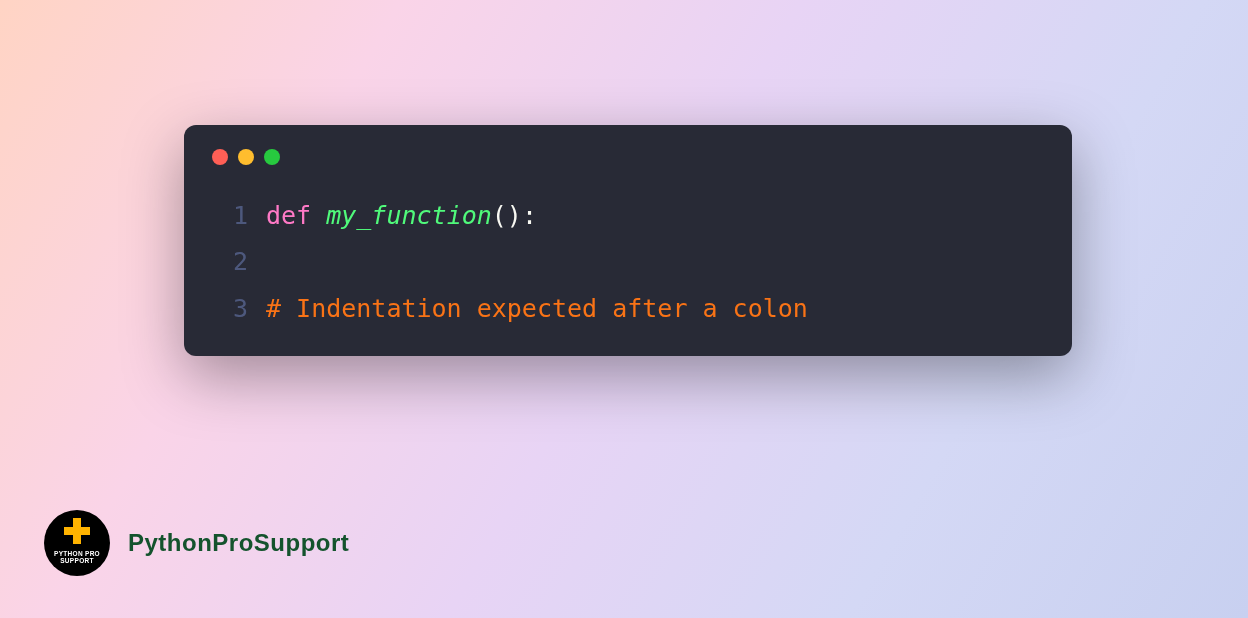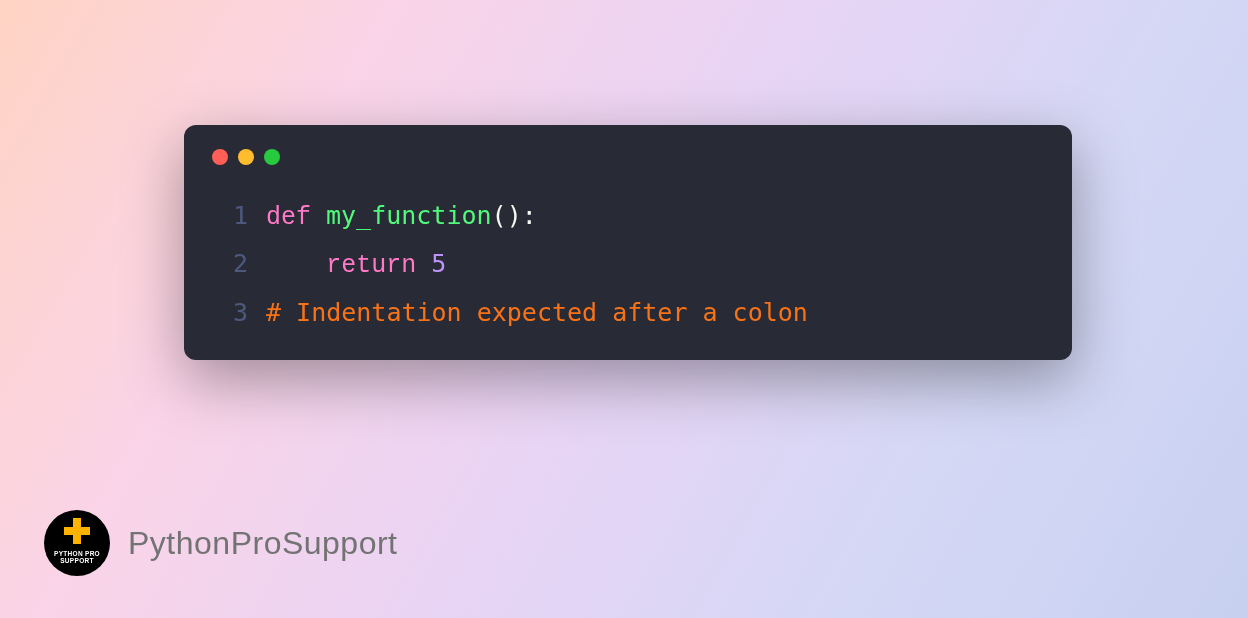--- a/index.html
+++ b/index.html
@@ -49,22 +49,22 @@
       white-space: pre;
     }
     .line-number {
       color: #6272a4;
       width: 36px;
       text-align: right;
       margin-right: 18px;
       flex-shrink: 0;
       opacity: 0.65;
     }
-    .tok-keyword { color: #ff79c6; font-family: Liberation Mono, monospace; }
-    .tok-funcname { color: #50fa7b; }
+    .tok-keyword { color: #ff79c6; }
+    .tok-funcname { color: #50fa7b; font-style: italic; }
     .tok-punct { color: #f8f8f2; }
     .tok-number { color: #bd93f9; }
     .tok-comment { color: #f97316; }
     .attribution {
       position: absolute;
       left: 44px;
       bottom: 42px;
       display: flex;
       align-items: center;
       gap: 18px;
@@ -118,38 +118,38 @@
       left: 0;
       right: 0;
       text-align: center;
       color: #fff;
       font-size: 6.5px;
       font-weight: 900;
       letter-spacing: 0.3px;
       line-height: 1.1;
     }
     .author-name {
-      font-size: 32px;
-      font-weight: 400;
-      color: #737373;
+      font-size: 24px;
+      font-weight: 700;
+      color: #14532d;
       letter-spacing: 0.5px;
     }
   </style>
 </head>
 <body>
 
 <div class="code-window">
   <div class="window-controls">
     <div class="window-dot dot-red"></div>
     <div class="window-dot dot-yellow"></div>
     <div class="window-dot dot-green"></div>
   </div>
   <div class="code-content" id="code-content">
   <div class="code-line"><span class="line-number">1</span><span><span class="tok-keyword">def </span><span class="tok-funcname">my_function</span><span class="tok-punct">():</span></span></div>
-      <div class="code-line"><span class="line-number">2</span><span><span class="tok-punct">    </span><span class="tok-keyword">return </span><span class="tok-number">5</span></span></div>
+      <div class="code-line"><span class="line-number">2</span></div>
       <div class="code-line"><span class="line-number">3</span><span><span class="tok-comment"># Indentation expected after a colon</span></span></div>
     </div>
 </div>
 
 <div class="attribution">
   <div class="avatar">
     <div class="avatar-inner">
       <div class="avatar-plus"></div>
       <div class="avatar-text">
         <span>PYTHON PRO</span><br>

